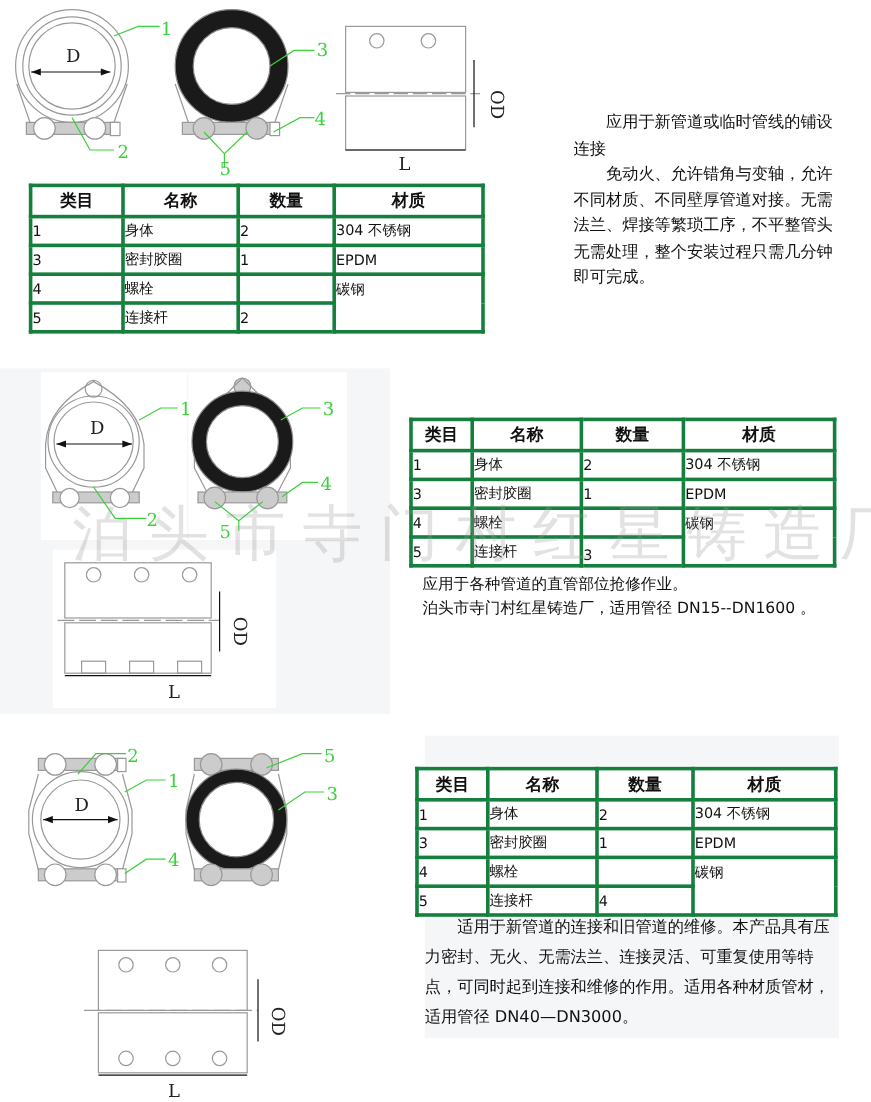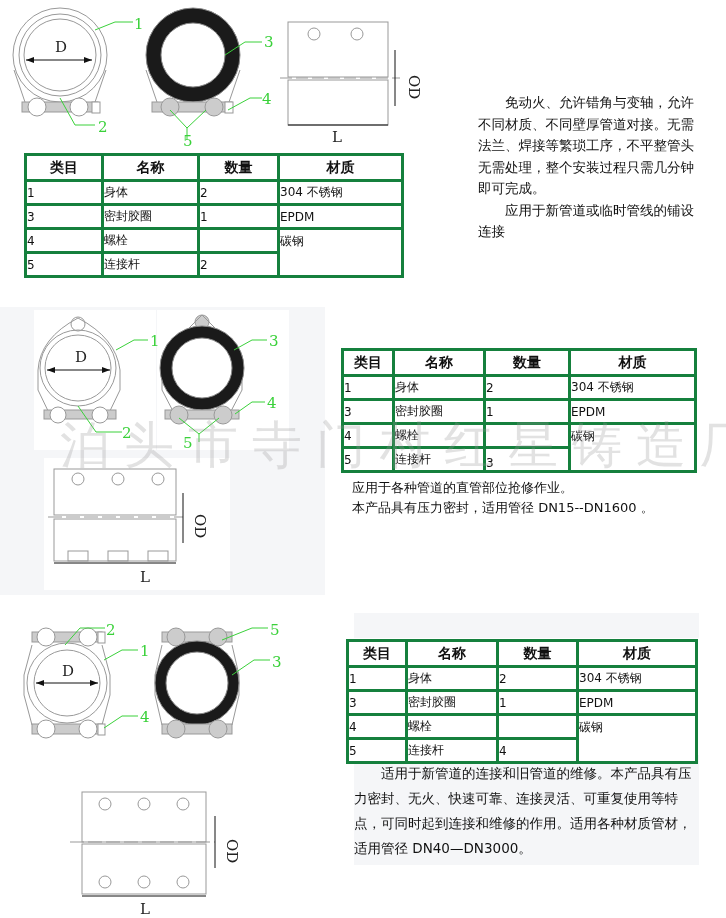--- a/index.html
+++ b/index.html
@@ -97,22 +97,22 @@
     </tr>
     <tr>
       <td>5</td>
       <td>连接杆</td>
       <td>2</td>
     </tr>
   </tbody>
     </table>
 
   <div class="desc" style="left:478px;top:92px;width:226px;font-size:13.5px;line-height:21.5px;">
+    <p class="indent">应用于新管道或临时管线的铺设连接</p>
     <p class="indent">免动火、允许错角与变轴，允许不同材质、不同壁厚管道对接。无需法兰、焊接等繁琐工序，不平整管头无需处理，整个安装过程只需几分钟即可完成。</p>
-    <p class="indent">应用于新管道或临时管线的铺设连接</p>
   </div>
 </div>
 
 <div>
   <div class="panel" style="left:0;top:307px;width:325px;height:288px;"></div>
   <div class="white" style="left:34px;top:310px;width:122px;height:140px;"></div>
   <div class="white" style="left:157px;top:310px;width:132px;height:140px;"></div>
   <div class="white" style="left:44px;top:458px;width:186px;height:132px;"></div>
 
   <svg style="left:30px;top:310px;" width="140" height="140">
@@ -191,21 +191,21 @@
     </tr>
     <tr>
       <td>5</td>
       <td>连接杆</td>
       <td style="vertical-align:bottom">3</td>
     </tr>
   </tbody>
     </table>
   <div class="desc" style="left:352px;top:478px;width:360px;line-height:20px;">
     <p>应用于各种管道的直管部位抢修作业。</p>
-    <p>本产品具有压力密封，适用管径 DN15--DN1600 。</p>
+    <p>泊头市寺门村红星铸造厂，适用管径 DN15--DN1600 。</p>
   </div>
 </div>
 
 <div class="watermark">泊头市寺门村红星铸造厂</div>
 
 <div>
   <div class="panel" style="left:354px;top:613px;width:345px;height:25px;"></div>
   <div class="panel" style="left:354px;top:755px;width:345px;height:110px;"></div>
 
   <svg style="left:20px;top:620px;" width="140" height="130">
@@ -289,15 +289,15 @@
       <td rowspan="2" style="vertical-align:top;padding-top:3px">碳钢</td>
     </tr>
     <tr>
       <td>5</td>
       <td>连接杆</td>
       <td>4</td>
     </tr>
   </tbody>
     </table>
   <div class="desc" style="left:354px;top:761px;width:346px;line-height:25px;font-size:13.5px;">
-    <p class="indent">适用于新管道的连接和旧管道的维修。本产品具有压力密封、无火、快速可靠、连接灵活、可重复使用等特点，可同时起到连接和维修的作用。适用各种材质管材，适用管径 DN40—DN3000。</p>
+    <p class="indent">适用于新管道的连接和旧管道的维修。本产品具有压力密封、无火、无需法兰、连接灵活、可重复使用等特点，可同时起到连接和维修的作用。适用各种材质管材，适用管径 DN40—DN3000。</p>
   </div>
 </div>
 
 </body></html>

